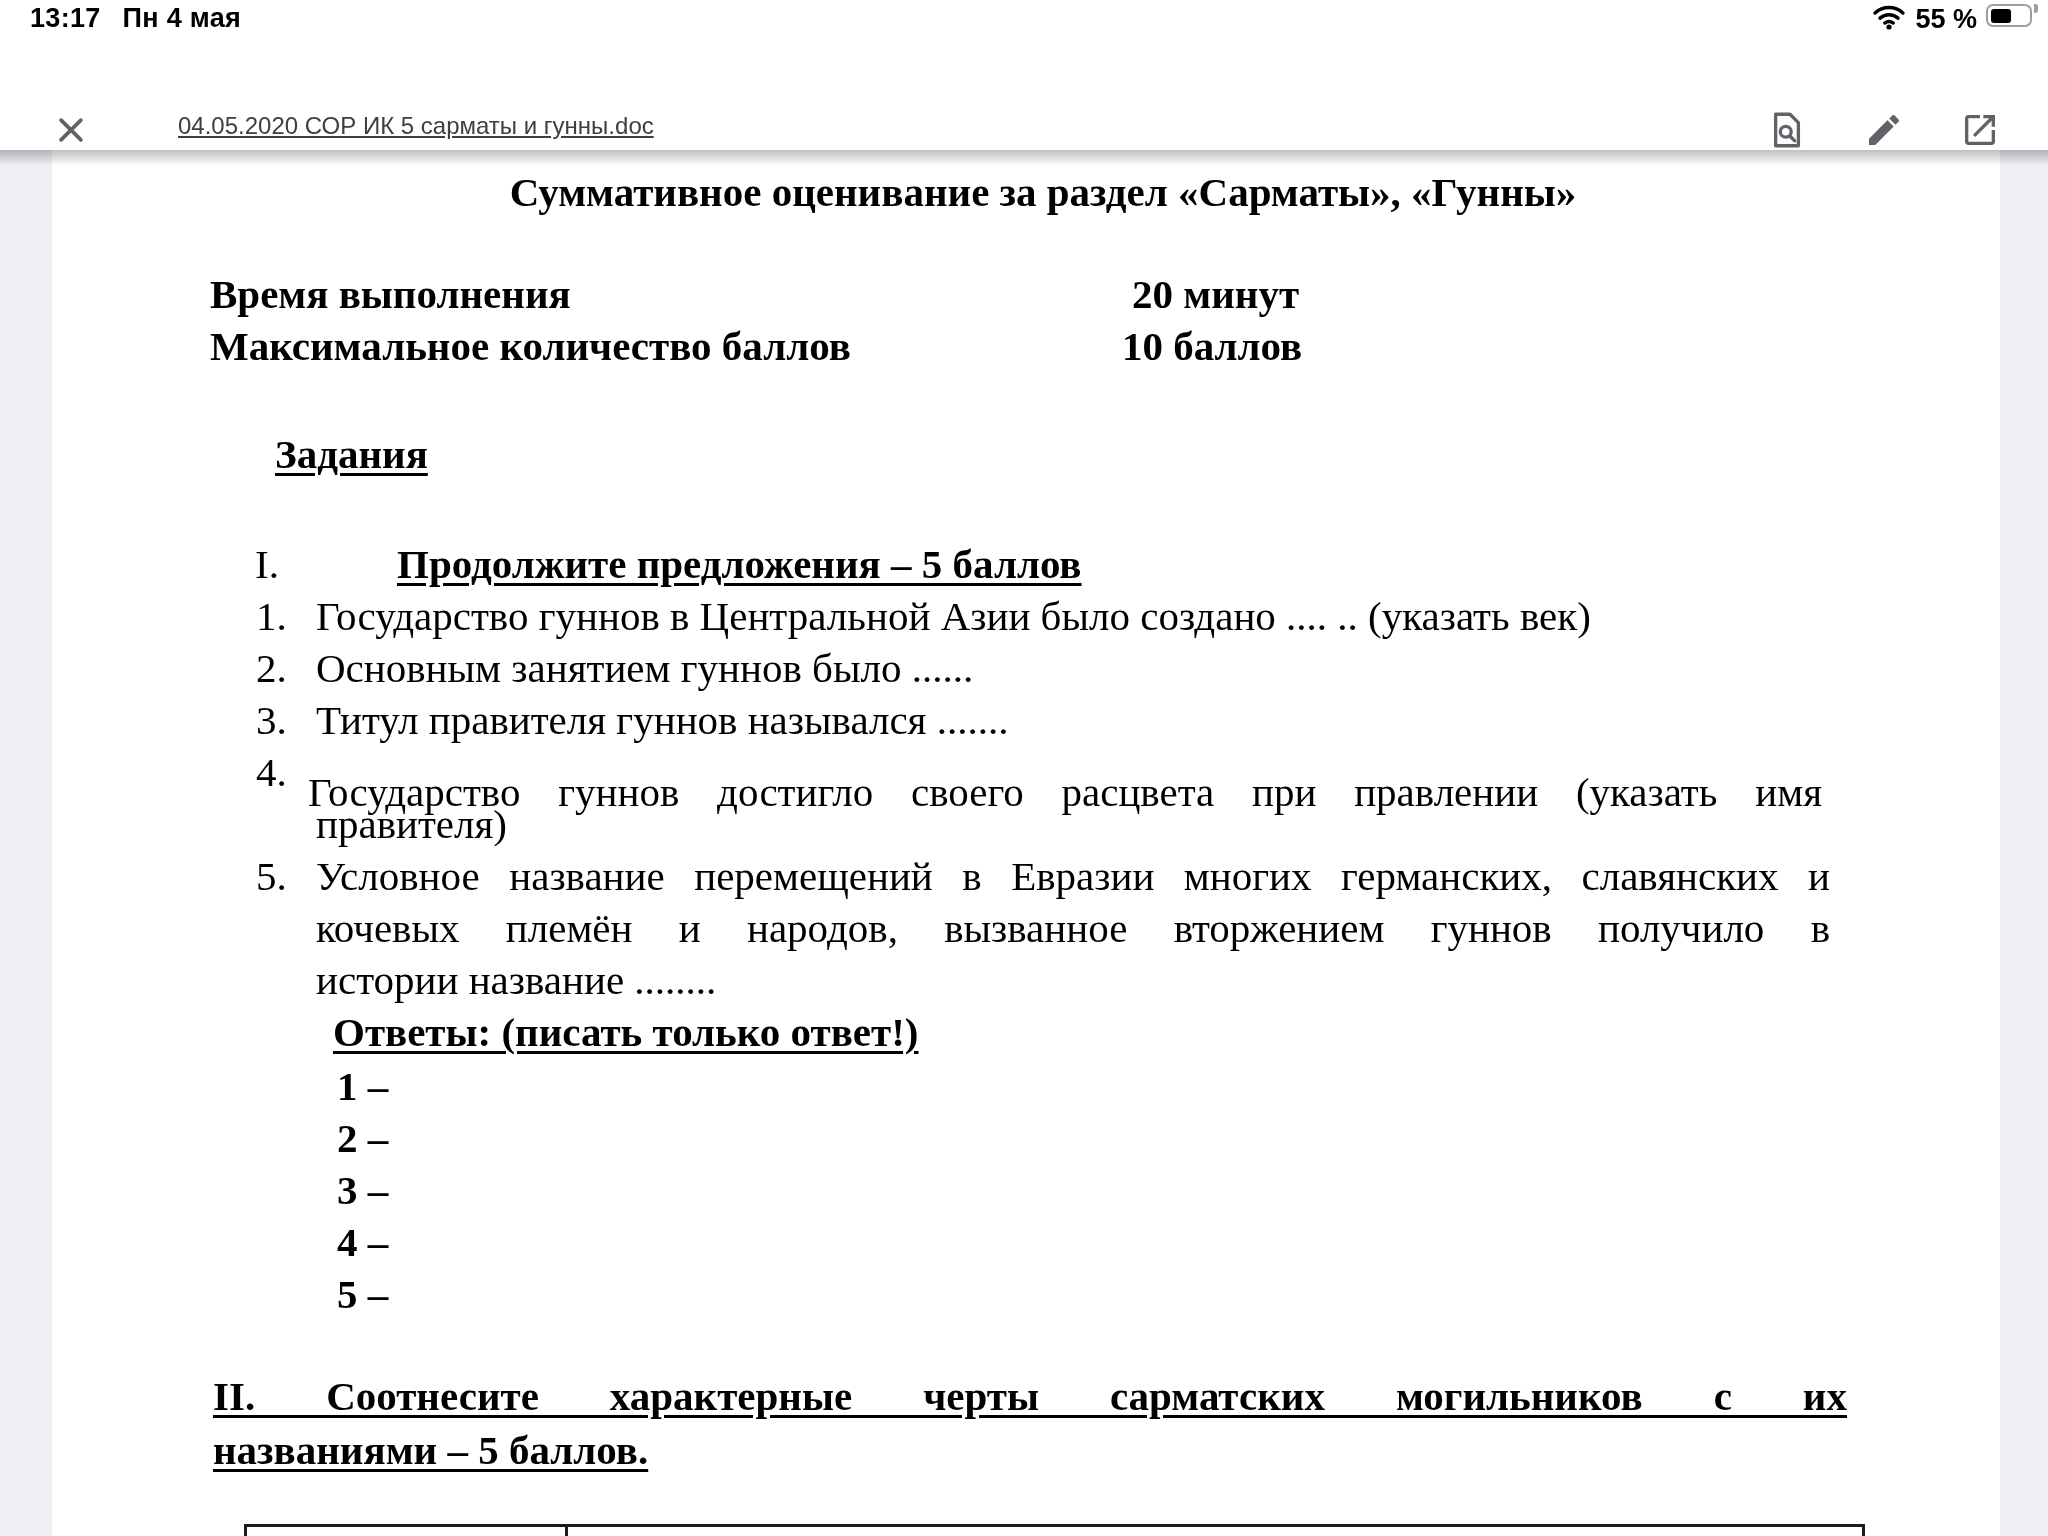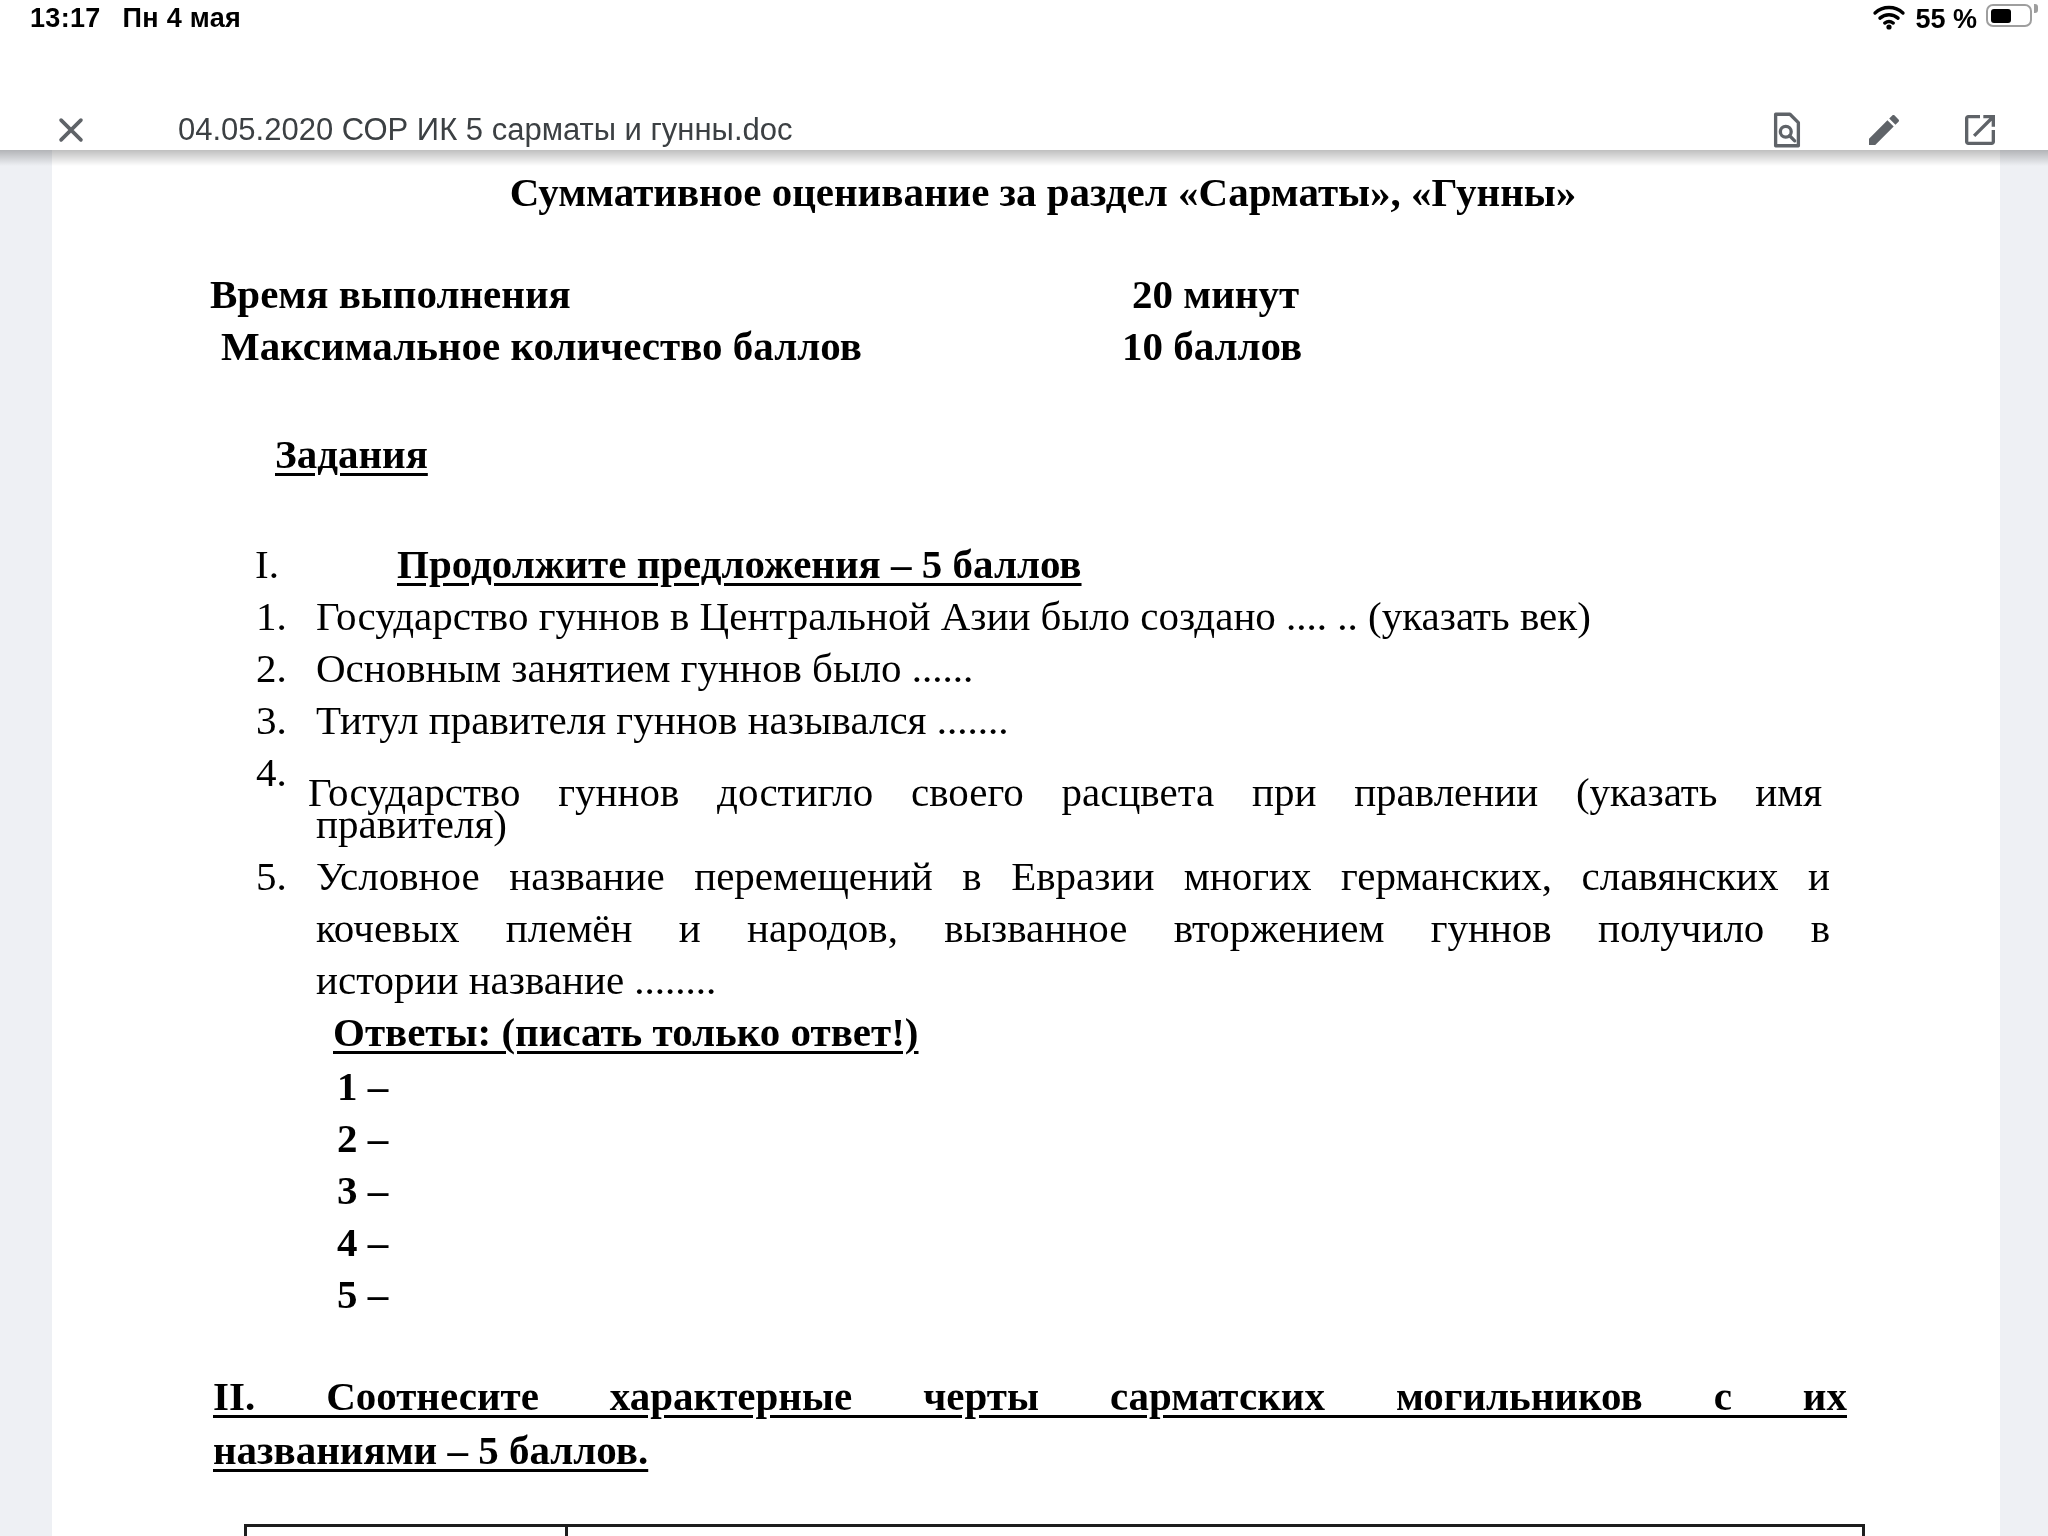--- a/index.html
+++ b/index.html
@@ -14,22 +14,22 @@
   .sb-right .pct{font-size:27px;font-weight:600;color:#000;}
   .battery{position:relative;width:46px;height:23px;border:2.5px solid rgba(0,0,0,.38);
            border-radius:7px;box-sizing:border-box;}
   .battery .fill{position:absolute;left:2.5px;top:2.5px;bottom:2.5px;width:20px;background:#000;border-radius:3px;}
   .battery-nub{width:4px;height:9px;background:rgba(0,0,0,.38);border-radius:0 3px 3px 0;margin-left:-7px;}
 
   
   .toolbar{position:absolute;left:0;top:36px;width:2048px;height:114px;background:#fff;}
   .icon-btn{position:absolute;width:50px;height:50px;background:none;border:none;padding:0;margin:0;
             display:flex;align-items:center;justify-content:center;cursor:pointer;}
-  .doc-title{position:absolute;left:178px;top:76px;font-size:31px;color:#3c4043;
-             white-space:nowrap;max-width:1500px;overflow:hidden;}
+  .doc-title{position:absolute;left:178px;top:76px;font-size:24px;color:#3c4043;
+             white-space:nowrap;max-width:1500px;overflow:hidden;text-decoration:underline;}
 
   
   .content{position:absolute;left:0;top:150px;width:2048px;height:1386px;background:#eef0f4;overflow:hidden;}
   .page{position:absolute;left:52px;top:0;width:1948px;height:1386px;background:#ffffff;}
   .shade{position:absolute;left:0;top:0;width:2048px;height:16px;z-index:5;
          background:linear-gradient(rgba(0,0,0,.25),rgba(0,0,0,0));}
 
   .dl{position:absolute;font-family:"Liberation Serif","DejaVu Serif",serif;font-size:41px;
       line-height:48px;color:#000;white-space:pre;}
   .b{font-weight:bold;margin-left:17px;}
@@ -108,21 +108,21 @@
     </button>
   </div>
 
   <div class="content">
     <div class="page">
 
       <div class="dl b center" style="top:18px;">Суммативное оценивание за раздел «Сарматы», «Гунны»</div>
 
       <div class="dl b" style="left:141px;top:120px;">Время выполнения</div>
       <div class="dl b" style="left:1063px;top:120px;">20 минут</div>
-      <div class="dl b" style="left:152px;top:172px;">Максимальное количество баллов</div>
+      <div class="dl b" style="left:141px;top:172px;">Максимальное количество баллов</div>
       <div class="dl b" style="left:1053px;top:172px;">10 баллов</div>
 
       <div class="dl b u" style="left:206px;top:280px;">Задания</div>
 
       <div class="dl" style="left:203px;top:390px;">I.</div>
       <div class="dl b u" style="left:328px;top:390px;">Продолжите предложения – 5 баллов</div>
 
       <div class="dl" style="left:204px;top:442px;">1.</div>
       <div class="dl" style="left:264px;top:442px;">Государство гуннов в Центральной Азии было создано .... .. (указать век)</div>
 

